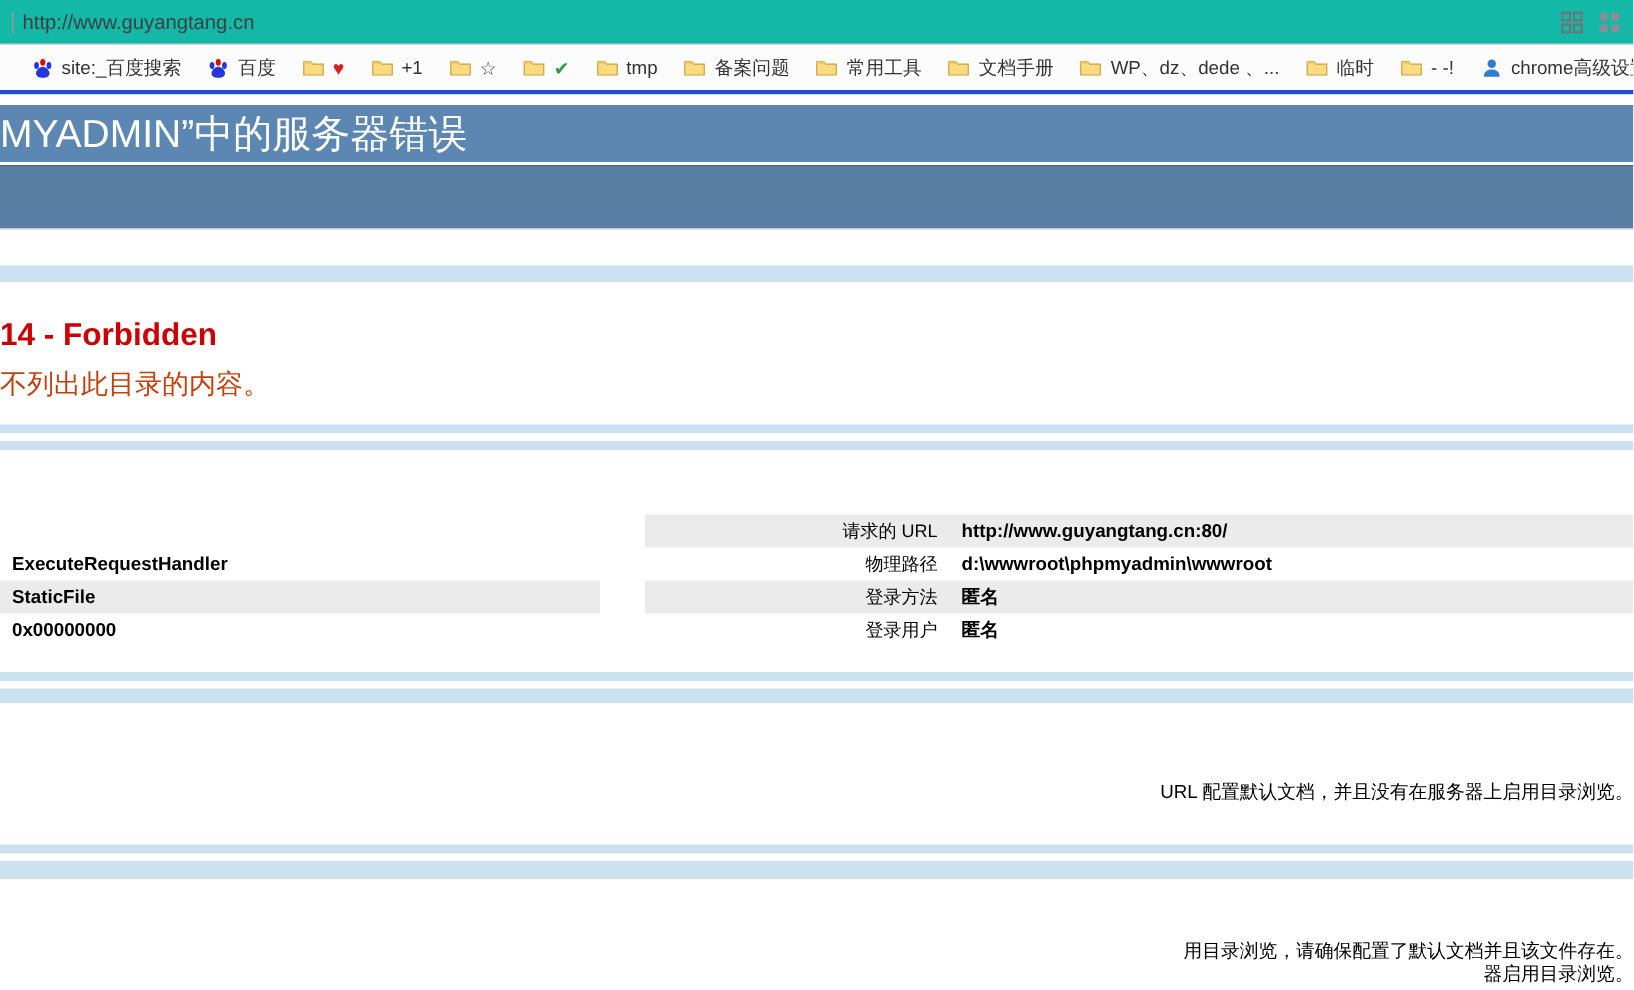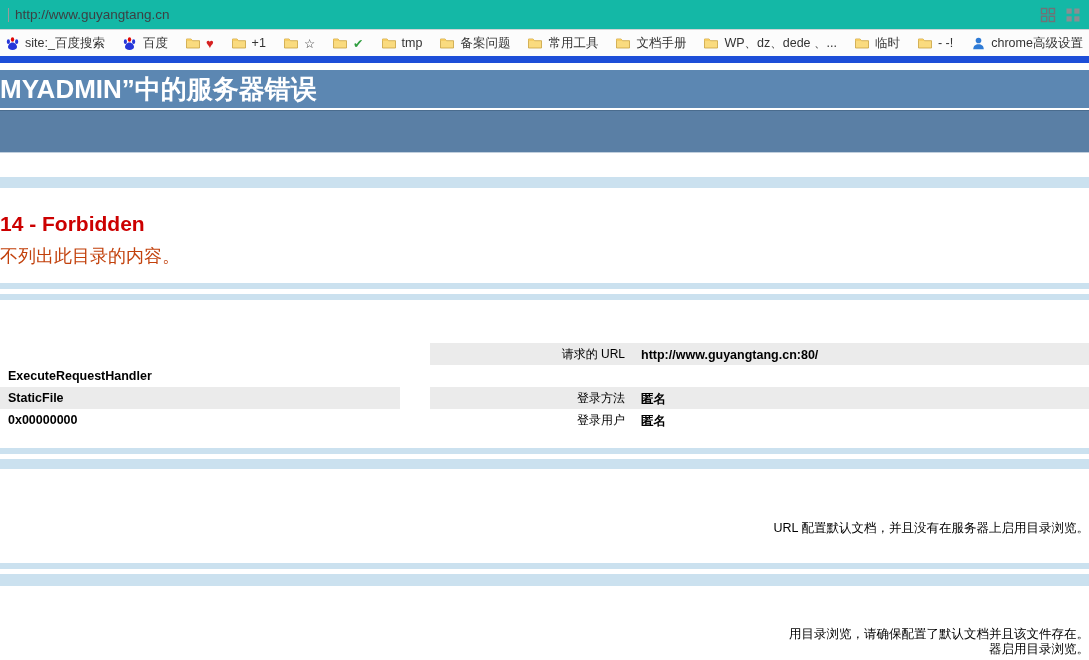--- a/index.html
+++ b/index.html
@@ -12,39 +12,39 @@
   .address-bar{
     height:30px;background:#14b8a6;border-bottom:1px solid #d2d4d6;
     display:flex;align-items:center;padding:0 6px;box-sizing:border-box;
   }
   .caret{width:1px;height:14px;background:#9a9a9a;margin:0 6px 0 2px;}
   .url-text{font-size:13.5px;color:#3c4043;white-space:nowrap;}
   .abar-spacer{flex:1;}
   .abar-icons{display:flex;align-items:center;gap:9px;padding-right:2px;}
   .grid-icon svg{display:block;}
   .bookmarks-bar{
-    height:33px;background:#fcfcfc;border-bottom:7px solid #1d4ed8;
-    display:flex;align-items:center;padding:0 0 0 4px;box-sizing:border-box;
+    height:33px;background:#fcfcfc;border-bottom:3px solid #1d4ed8;
+    display:flex;align-items:center;padding:0 0 0 20px;box-sizing:border-box;
     overflow:hidden;white-space:nowrap;
   }
   .bm{display:inline-flex;align-items:center;margin-right:17px;cursor:default;flex:0 0 auto;}
   .bm-icon{width:16px;height:16px;display:inline-flex;align-items:center;justify-content:center;margin-right:5px;}
   .bm-icon svg{display:block;}
   .bm-label{font-size:12.5px;color:#333;}
   .bm-label.red{color:#d62121;font-size:13px;}
   .bm-label.green{color:#2f9e3f;font-weight:bold;}
   
   .page{position:relative;height:595px;background:#fff;overflow:hidden;}
   .b{width:100%;}
   .white{background:#fff;}
   .stripe{background:#CBE1EF;}
   .hdr{
     height:38px;background:#5C87B2;line-height:38px;white-space:nowrap;overflow:hidden;
   }
-  .hdr-title{font-size:26px;font-weight:bold;color:#fff;letter-spacing:0;}
+  .hdr-title{font-size:26px;font-weight:normal;color:#fff;letter-spacing:0;}
   .bar2{
     height:43px;background:#5A7FA5;box-sizing:border-box;
     border-top:1px solid #4A6C8E;border-bottom:1px solid #C1CFDD;
   }
   .err-title{height:24px;line-height:24px;font-size:21px;font-weight:bold;color:#CC0000;white-space:nowrap;}
   .err-sub{height:16px;line-height:16px;font-size:18px;font-weight:normal;color:#c2410c;white-space:nowrap;}
   .drow{position:relative;height:22px;line-height:22px;white-space:nowrap;}
   .dcell-left{
     position:absolute;left:0;top:0;width:400px;height:22px;box-sizing:border-box;
     padding-left:8px;font-weight:bold;font-size:12.5px;color:#000;overflow:hidden;
@@ -260,20 +260,23 @@
   <div class="b white" style="height:43px"></div>
 
   <div>
     <div class="drow alt">
       <div class="dcell-right">
         <span class="dr-label">请求的 URL</span><span class="dr-value">http://www.guyangtang.cn:80/</span>
       </div>
     </div>
     <div class="drow">
       <div class="dcell-left">ExecuteRequestHandler</div>
+      <div class="dcell-right">
+        <span class="dr-label">物理路径</span><span class="dr-value">d:\wwwroot\phpmyadmin\wwwroot</span>
+      </div>
     </div>
     <div class="drow alt">
       <div class="dcell-left">StaticFile</div>
       <div class="dcell-right">
         <span class="dr-label">登录方法</span><span class="dr-value">匿名</span>
       </div>
     </div>
     <div class="drow">
       <div class="dcell-left">0x00000000</div>
       <div class="dcell-right">

